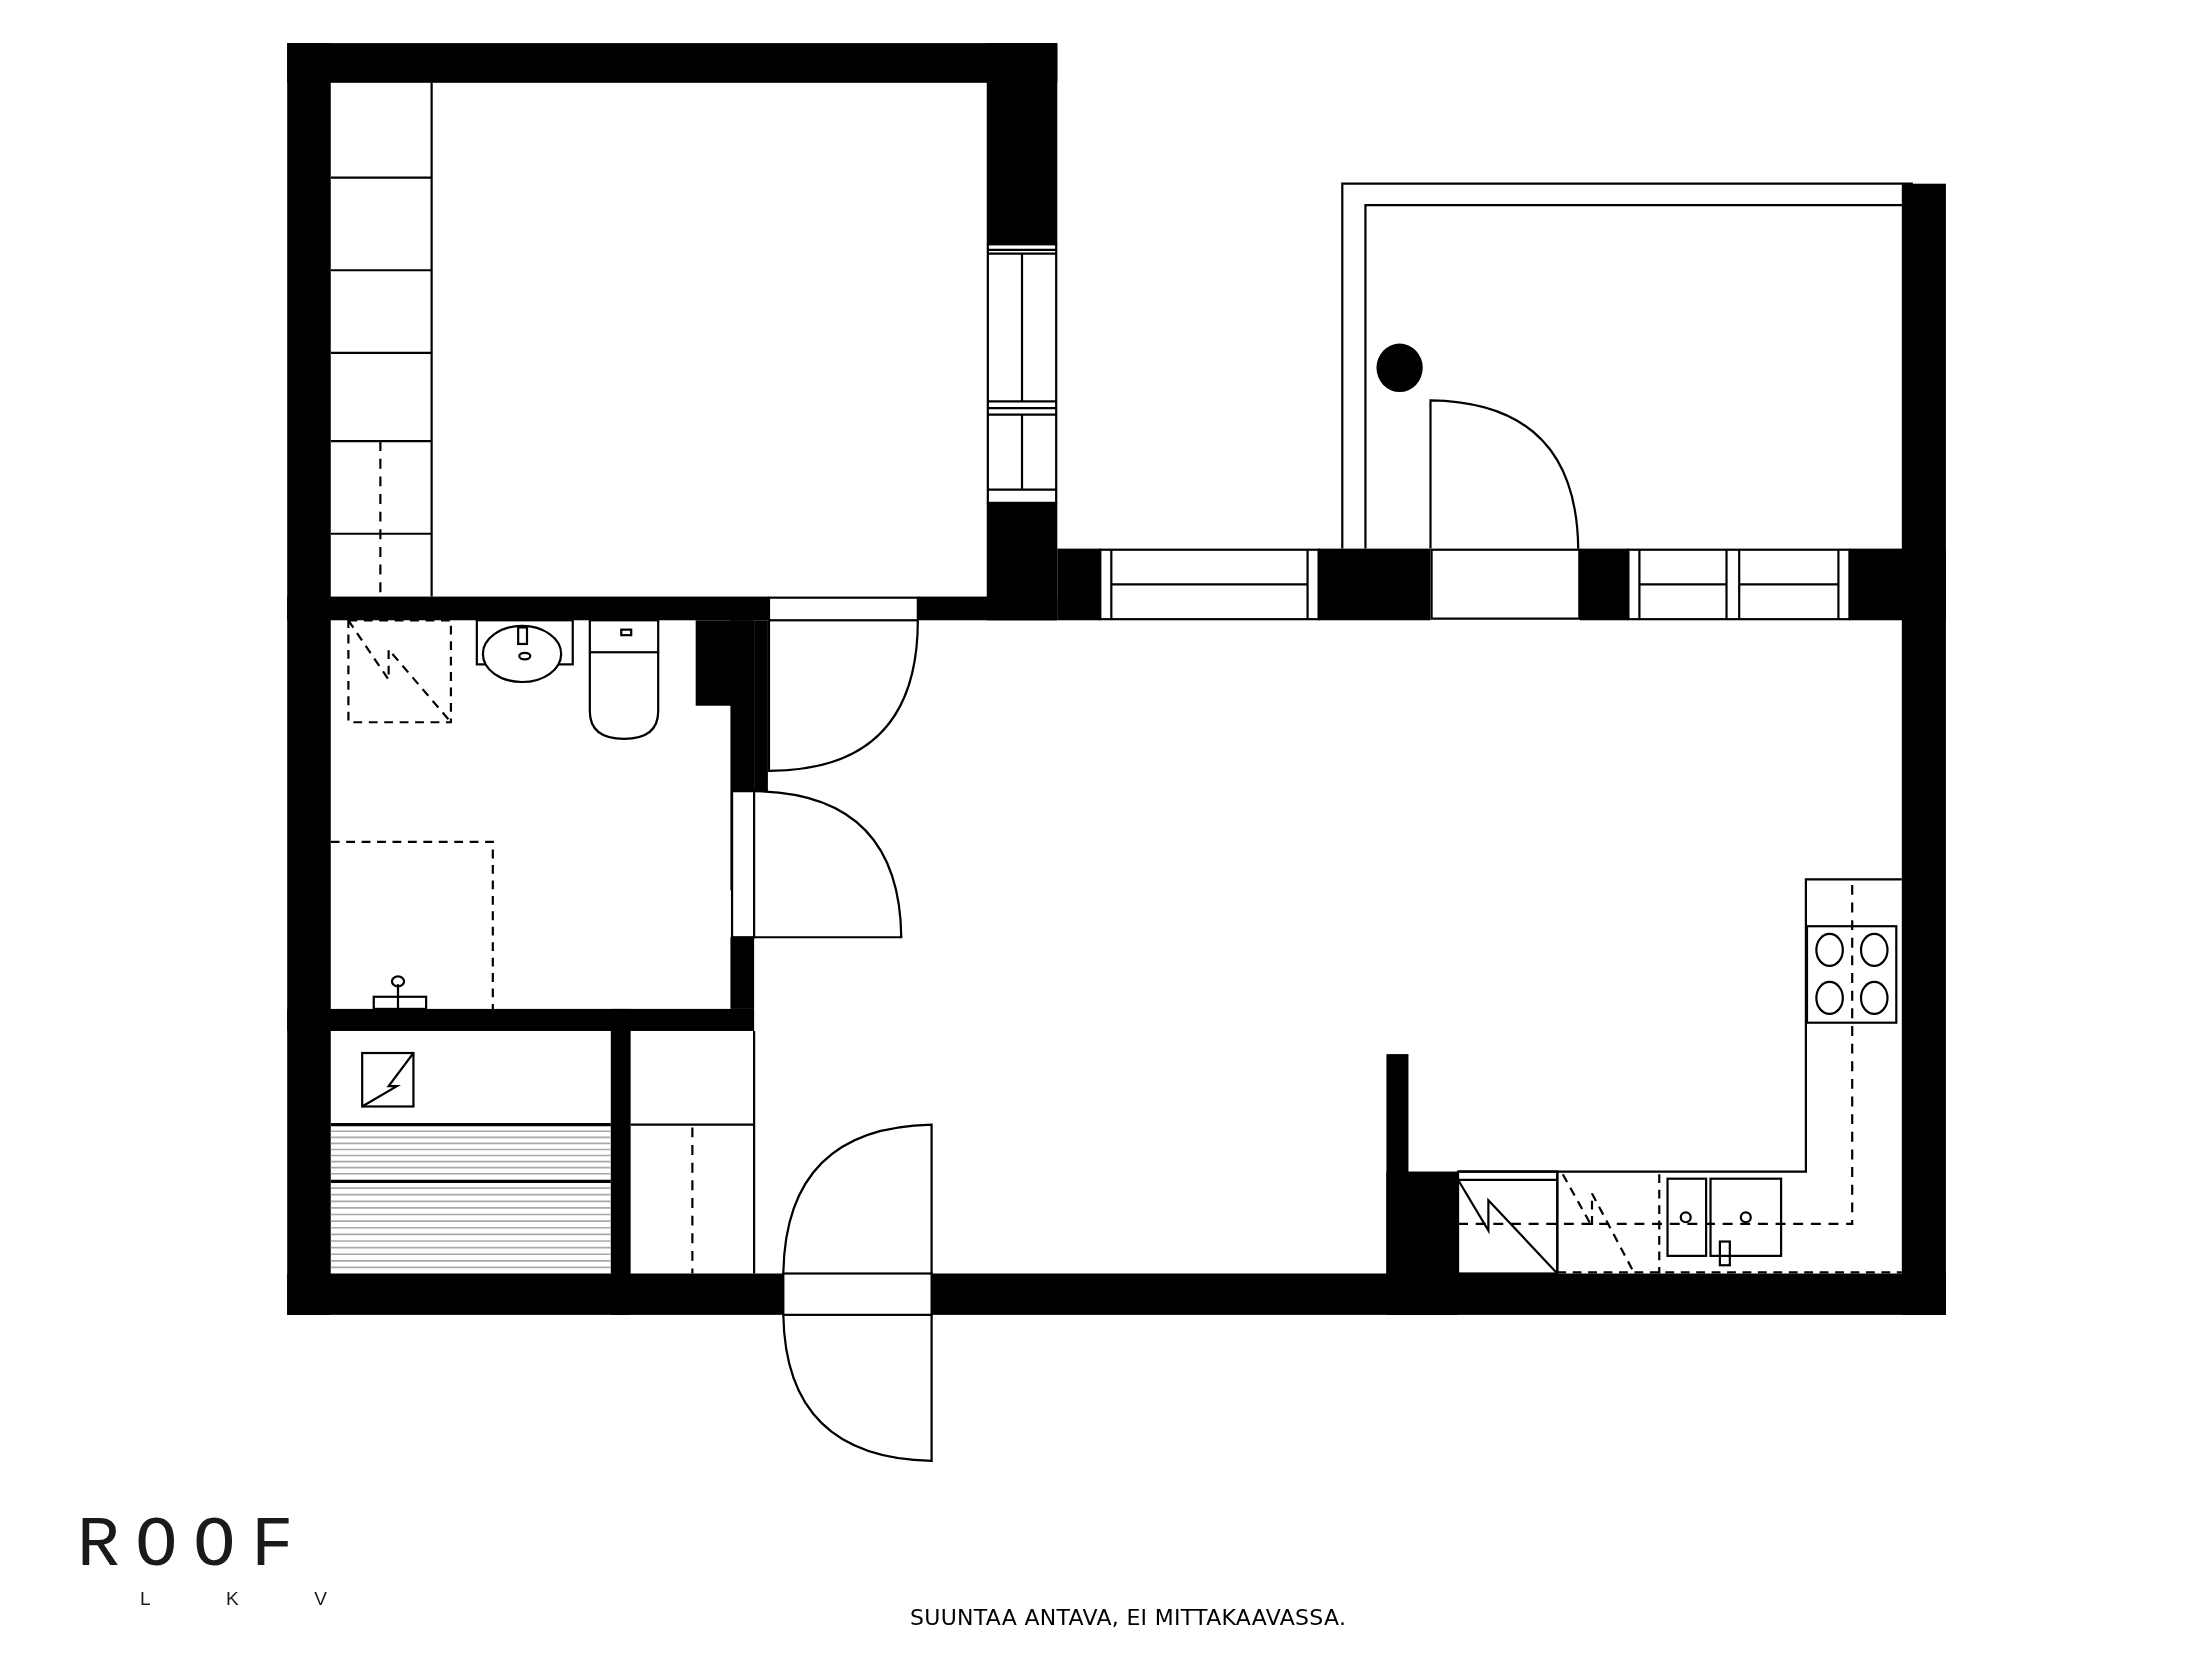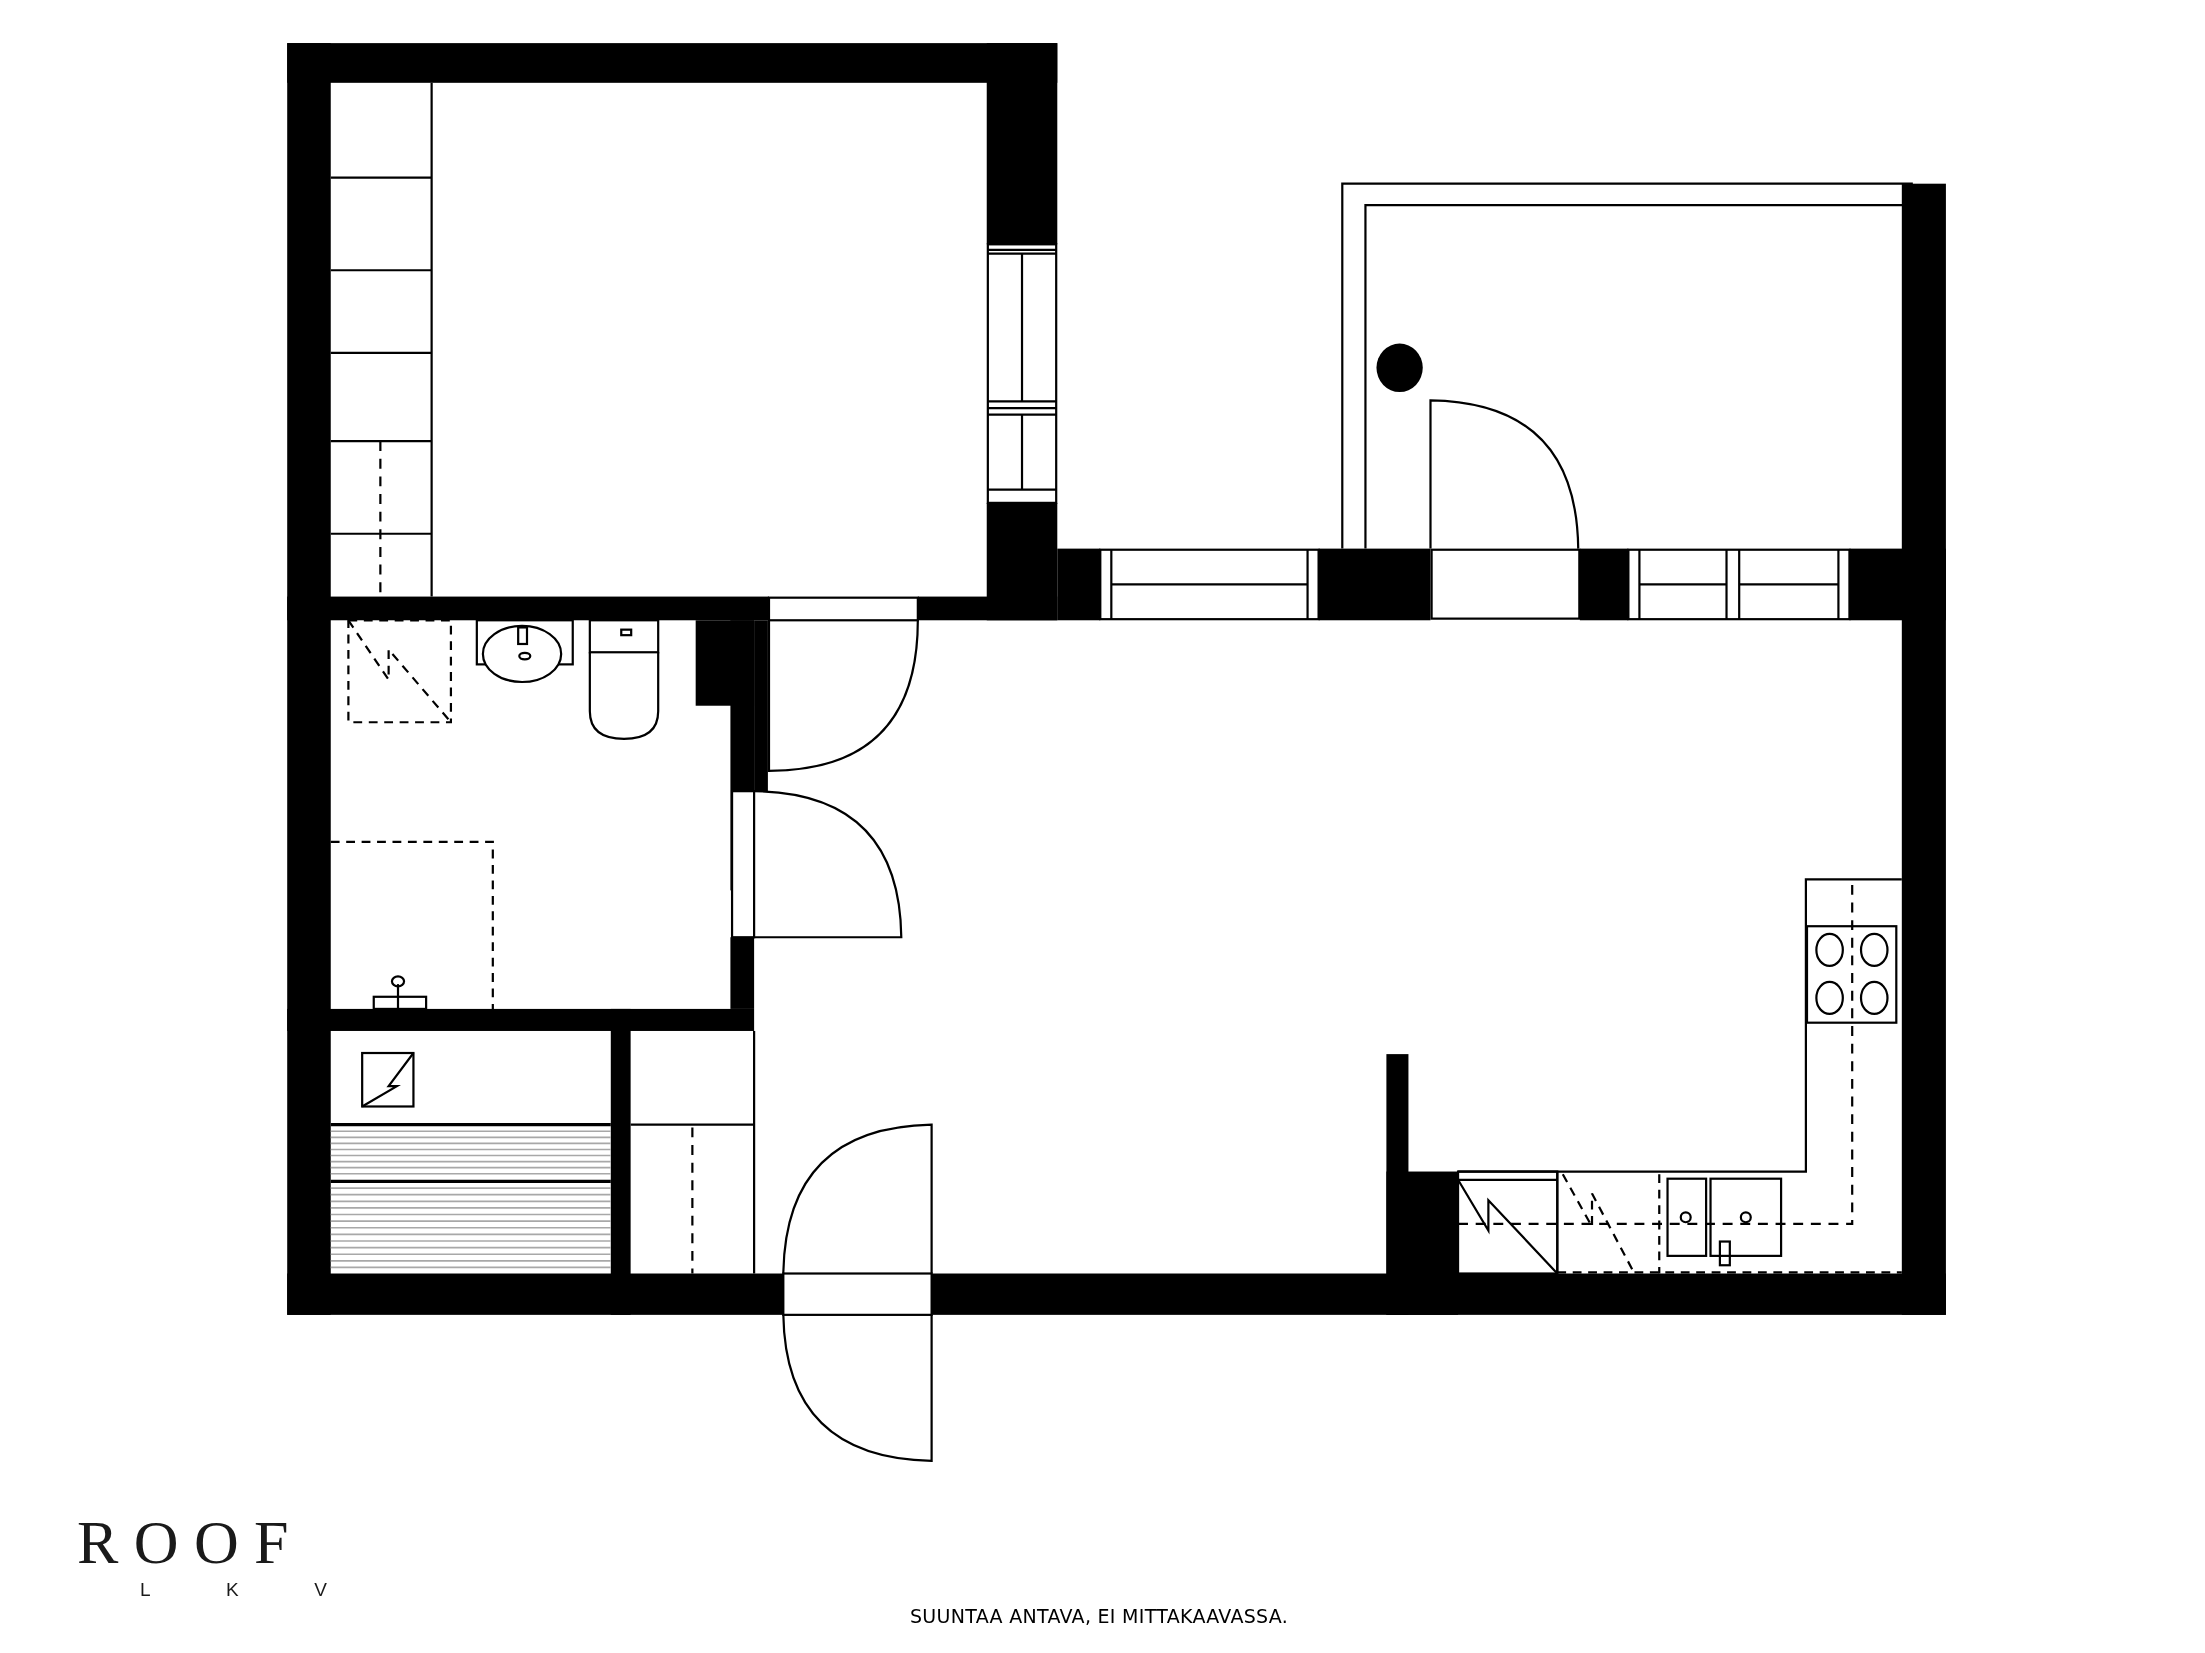--- a/index.html
+++ b/index.html
@@ -1,21 +1,21 @@
 <!DOCTYPE html>
 <html style="font-size:8.8px"><head>
 <meta charset="utf-8">
 <style>
   html,body{margin:0;padding:0;background:#ffffff;}
   body{width:2205px;height:1654px;position:relative;overflow:hidden;font-family:"Liberation Sans",sans-serif;}
   #plan{position:absolute;left:0;top:0;}
   .logo{position:absolute;left:77px;top:1511px;width:320px;}
-  .logo-main{font-family:Liberation Serif, serif;font-size:62px;letter-spacing:15.4px;color:#1a1a1a;line-height:1;font-weight:400;}
+  .logo-main{font-family:Liberation Mono, monospace;font-size:71px;letter-spacing:15.4px;color:#1a1a1a;line-height:1;font-weight:400;}
   .logo-sub{display:flex;justify-content:space-between;width:187px;margin-left:63px;margin-top:6.6px;font-size:19px;color:#1a1a1a;line-height:1;}
-  .disclaimer{position:absolute;left:910px;top:1605px;font-family:"DejaVu Sans",sans-serif;font-size:19px;color:#000;letter-spacing:0.3px;}
+  .disclaimer{position:absolute;left:910px;top:1605px;font-family:"DejaVu Sans",sans-serif;font-size:22px;color:#000;letter-spacing:0.3px;}
 </style>
 </head>
 <body>
 
 <svg id="plan" width="2205" height="1654" viewBox="0 0 4000 3000" xmlns="http://www.w3.org/2000/svg">
   <g fill="#000">
 
     <rect x="521" y="78" width="1397" height="72"></rect>
     <rect x="521" y="78" width="79" height="2307"></rect>
     <rect x="1790" y="78" width="128" height="365"></rect>

